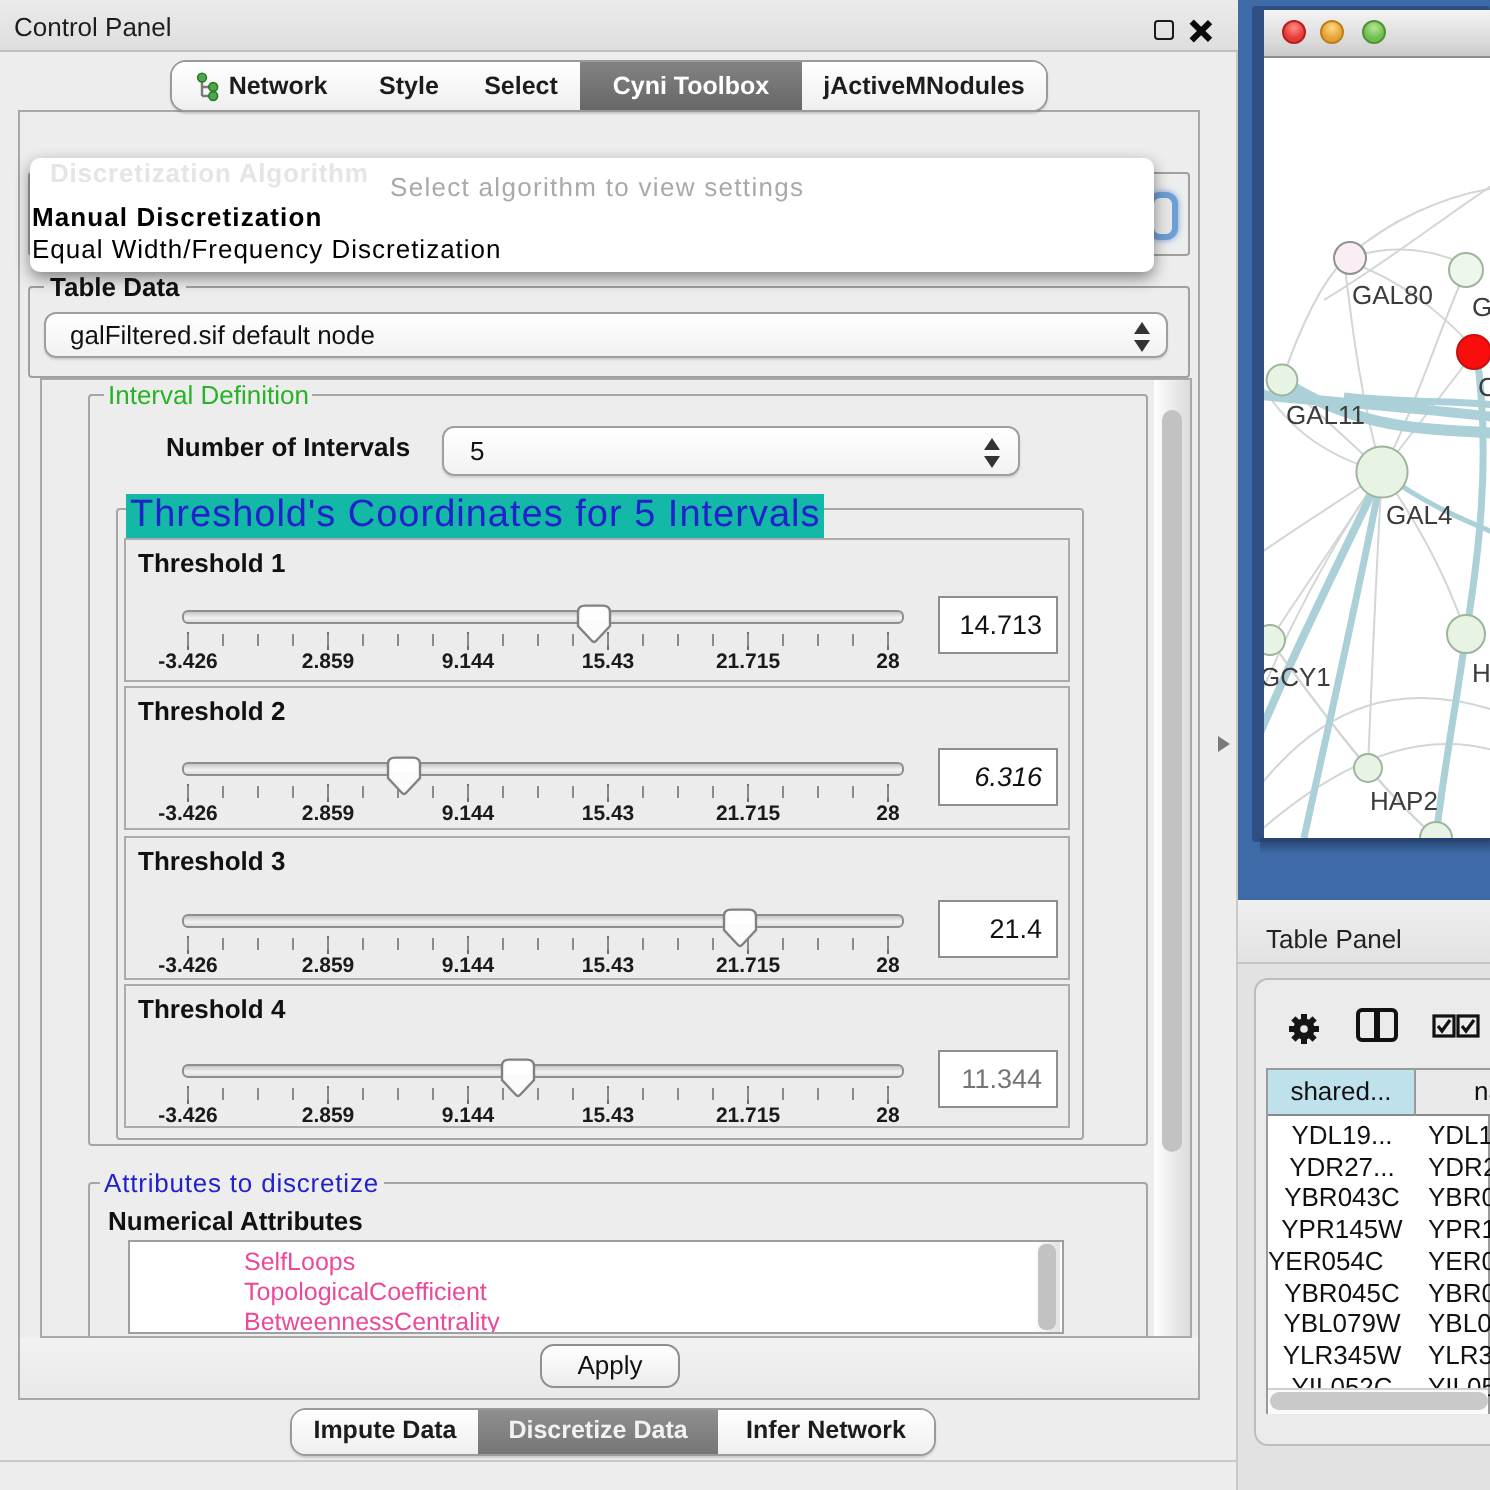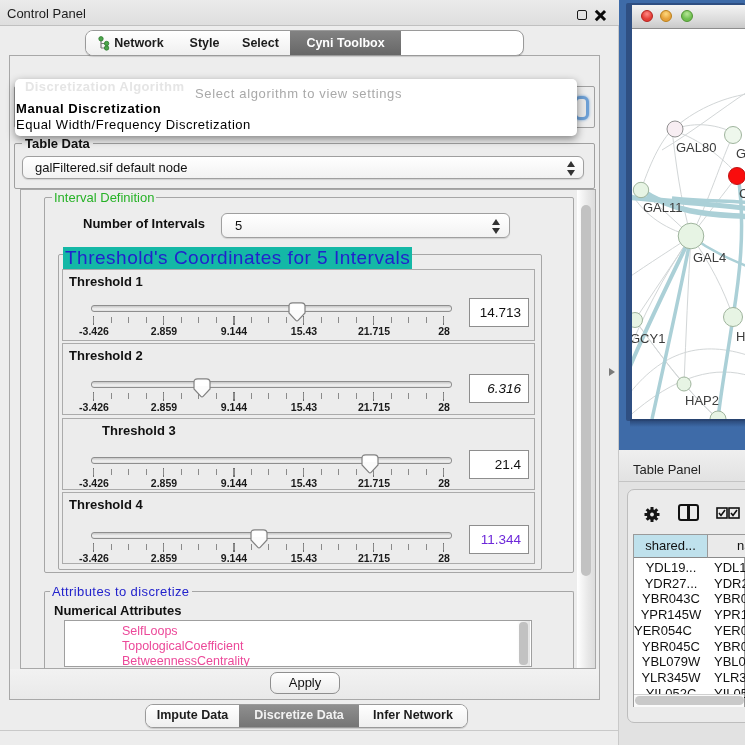--- a/index.html
+++ b/index.html
@@ -146,20 +146,21 @@
 <circle cx="3" cy="2.8" r="2.2"></circle>
         <circle cx="8.6" cy="7.5" r="2.2"></circle>
         <circle cx="8.6" cy="12" r="2.2"></circle>
       </g>
     </svg>
 <div class="abs" style="left:91.5px;top:3px;width:1px;height:18px;background:#c2c2c2;"></div>
 <div class="abs" style="left:92px;top:0;width:53px;height:24px;background:linear-gradient(#fff,#efefef);font-size:12.5px;font-weight:bold;color:#1c1c1c;line-height:24px;text-align:center;">Style</div>
 <div class="abs" style="left:144.5px;top:3px;width:1px;height:18px;background:#c2c2c2;"></div>
 <div class="abs" style="left:145px;top:0;width:59px;height:24px;background:linear-gradient(#fff,#efefef);font-size:12.5px;font-weight:bold;color:#1c1c1c;line-height:24px;text-align:center;">Select</div>
 <div class="abs" style="left:204px;top:0;width:111px;height:24px;background:linear-gradient(#828282,#676767);font-size:12.5px;font-weight:bold;color:#fff;line-height:24px;text-align:center;">Cyni Toolbox</div>
+<div class="abs" style="left:315px;top:0;width:122px;height:24px;background:linear-gradient(#fff,#efefef);font-size:12.5px;font-weight:bold;color:#1c1c1c;line-height:24px;text-align:center;">jActiveMNodules</div>
 </div>
 <div class="abs" style="left:14px;top:86px;width:579px;height:40px;border:1px solid #a0a0a0;border-radius:2px;"></div>
 <div class="abs" style="left:574px;top:96px;width:15px;height:24px;background:#e8e8e8;border:3px solid #6d9fd4;border-radius:6px;box-sizing:border-box;box-shadow:0 0 3px #6d9fd4;"></div>
 <div class="abs" style="left:14px;top:143px;width:579px;height:44px;border:1px solid #a0a0a0;border-radius:2px;"></div>
 <div class="abs b" style="left:22px;top:136px;font-size:13px;color:#111;background:#ededed;padding:0 3px;">Table Data</div>
 <div class="abs" style="left:22px;top:156px;width:562px;height:23px;background:linear-gradient(#fff,#f2f2f2);border:1px solid #9f9f9f;border-radius:6px;box-sizing:border-box;box-shadow:0 1px 1px rgba(0,0,0,0.12);">
 <div class="abs" style="left:12px;top:3px;font-size:13px;color:#111;">galFiltered.sif default node</div>
 <svg class="abs" style="right:7px;top:3.5px;" width="10" height="15" viewBox="0 0 10 15">
 <path d="M5,0 L9,6 H1 Z" fill="#333"></path>
       <path d="M5,15 L9,9 H1 Z" fill="#333"></path>
@@ -208,21 +209,21 @@
 <div class="abs b" style="left:211px;top:57px;width:60px;text-align:center;font-size:10.5px;color:#1a1a1a;">15.43</div>
 <div class="abs b" style="left:281px;top:57px;width:60px;text-align:center;font-size:10.5px;color:#1a1a1a;">21.715</div>
 <div class="abs b" style="left:351px;top:57px;width:60px;text-align:center;font-size:10.5px;color:#1a1a1a;">28</div>
 <svg class="abs" style="left:130px;top:34px;" width="18" height="21" viewBox="0 0 18 21">
 <path d="M1,4 Q1,0.8 4.7,0.8 L13.3,0.8 Q17,0.8 17,4 L17,11 L10.1,18.4 Q9,19.6 7.9,18.4 L1,11 Z" fill="#fbfbfb" stroke="#818181" stroke-width="1.2"></path>
 <path d="M2.6,4.2 Q2.6,2.2 5.2,2.2 L12.8,2.2 Q15.4,2.2 15.4,4.2 L15.4,8 L2.6,8 Z" fill="#ffffff"></path>
     </svg>
 <div class="abs" style="left:406px;top:30px;width:60px;height:29px;background:#fff;border:1px solid #8e8e8e;box-sizing:border-box;font-size:13.5px;color:#111;text-align:right;line-height:27px;padding-right:7px;font-style:italic;">6.316</div>
 </div>
 <div class="abs" style="left:62px;top:417.8px;width:473px;height:72px;background:#ececec;border:1px solid #ababab;box-sizing:border-box;">
-<div class="abs b" style="left:6px;top:4px;font-size:13px;color:#111;margin-left:33px;">Threshold 3</div>
+<div class="abs b" style="left:6px;top:4px;font-size:13px;color:#111;">Threshold 3</div>
 <div class="abs" style="left:28px;top:38px;width:359px;height:5px;background:linear-gradient(#c6c6c6,#f2f2f2 60%,#dedede);border:1px solid #8e8e8e;border-radius:3px;"></div>
 <div class="abs" style="left:28px;top:49px;width:355px;height:9px;background:repeating-linear-gradient(to right, transparent 0px, transparent 2.5px, #6f6f6f 2.5px, #6f6f6f 3.5px, transparent 3.5px, transparent 70px);"></div>
 <div class="abs" style="left:28px;top:50px;width:355px;height:6px;background:repeating-linear-gradient(to right, transparent 0px, transparent 2.5px, #8a8a8a 2.5px, #8a8a8a 3.5px, transparent 3.5px, transparent 17.5px);"></div>
 <div class="abs b" style="left:1px;top:58px;width:60px;text-align:center;font-size:10.5px;color:#1a1a1a;">-3.426</div>
 <div class="abs b" style="left:71px;top:58px;width:60px;text-align:center;font-size:10.5px;color:#1a1a1a;">2.859</div>
 <div class="abs b" style="left:141px;top:58px;width:60px;text-align:center;font-size:10.5px;color:#1a1a1a;">9.144</div>
 <div class="abs b" style="left:211px;top:58px;width:60px;text-align:center;font-size:10.5px;color:#1a1a1a;">15.43</div>
 <div class="abs b" style="left:281px;top:58px;width:60px;text-align:center;font-size:10.5px;color:#1a1a1a;">21.715</div>
 <div class="abs b" style="left:351px;top:58px;width:60px;text-align:center;font-size:10.5px;color:#1a1a1a;">28</div>
 <svg class="abs" style="left:298px;top:35px;" width="18" height="21" viewBox="0 0 18 21">
@@ -239,21 +240,21 @@
 <div class="abs b" style="left:1px;top:59px;width:60px;text-align:center;font-size:10.5px;color:#1a1a1a;">-3.426</div>
 <div class="abs b" style="left:71px;top:59px;width:60px;text-align:center;font-size:10.5px;color:#1a1a1a;">2.859</div>
 <div class="abs b" style="left:141px;top:59px;width:60px;text-align:center;font-size:10.5px;color:#1a1a1a;">9.144</div>
 <div class="abs b" style="left:211px;top:59px;width:60px;text-align:center;font-size:10.5px;color:#1a1a1a;">15.43</div>
 <div class="abs b" style="left:281px;top:59px;width:60px;text-align:center;font-size:10.5px;color:#1a1a1a;">21.715</div>
 <div class="abs b" style="left:351px;top:59px;width:60px;text-align:center;font-size:10.5px;color:#1a1a1a;">28</div>
 <svg class="abs" style="left:187px;top:36px;" width="18" height="21" viewBox="0 0 18 21">
 <path d="M1,4 Q1,0.8 4.7,0.8 L13.3,0.8 Q17,0.8 17,4 L17,11 L10.1,18.4 Q9,19.6 7.9,18.4 L1,11 Z" fill="#fbfbfb" stroke="#818181" stroke-width="1.2"></path>
 <path d="M2.6,4.2 Q2.6,2.2 5.2,2.2 L12.8,2.2 Q15.4,2.2 15.4,4.2 L15.4,8 L2.6,8 Z" fill="#ffffff"></path>
     </svg>
-<div class="abs" style="left:406px;top:32px;width:60px;height:29px;background:#fff;border:1px solid #8e8e8e;box-sizing:border-box;font-size:13.5px;color:#6d28d9;text-align:right;line-height:27px;padding-right:7px;">11.344</div>
+<div class="abs" style="left:406px;top:32px;width:60px;height:29px;background:#fff;border:1px solid #8e8e8e;box-sizing:border-box;font-size:13.5px;color:#737373;text-align:right;line-height:27px;padding-right:7px;">11.344</div>
 </div>
 <div class="abs" style="left:44px;top:591px;width:528px;height:77px;border:1px solid #a6a6a6;border-top-left-radius:2px;border-top-right-radius:2px;border-bottom:none;"></div>
 <div class="abs" style="left:50px;top:584px;font-size:13px;color:#2222cc;letter-spacing:0.4px;background:#ededed;padding:0 2px;">Attributes to discretize</div>
 <div class="abs b" style="left:54px;top:603px;font-size:13px;color:#111;">Numerical Attributes</div>
 <div class="abs" style="left:64px;top:620px;width:468px;height:47px;background:#fff;border:1px solid #9f9f9f;box-sizing:border-box;overflow:hidden;">
     <div style="font-size:12.5px;color:#ec4899;padding:3px 0 0 17px;line-height:15.2px;margin-left:40px;">SelfLoops<br>TopologicalCoefficient<br>BetweennessCentrality</div>
   </div>
 <div class="abs" style="left:517px;top:621px;width:13px;height:45px;background:linear-gradient(to right,#fff,#e3e3e3);"></div>
 <div class="abs" style="left:519px;top:622px;width:9px;height:43px;background:#c2c2c2;border-radius:4px;"></div>
 <div class="abs" style="left:10px;top:669px;width:589px;height:30px;background:linear-gradient(#f2f2f2,#e9e9e9);"></div>

